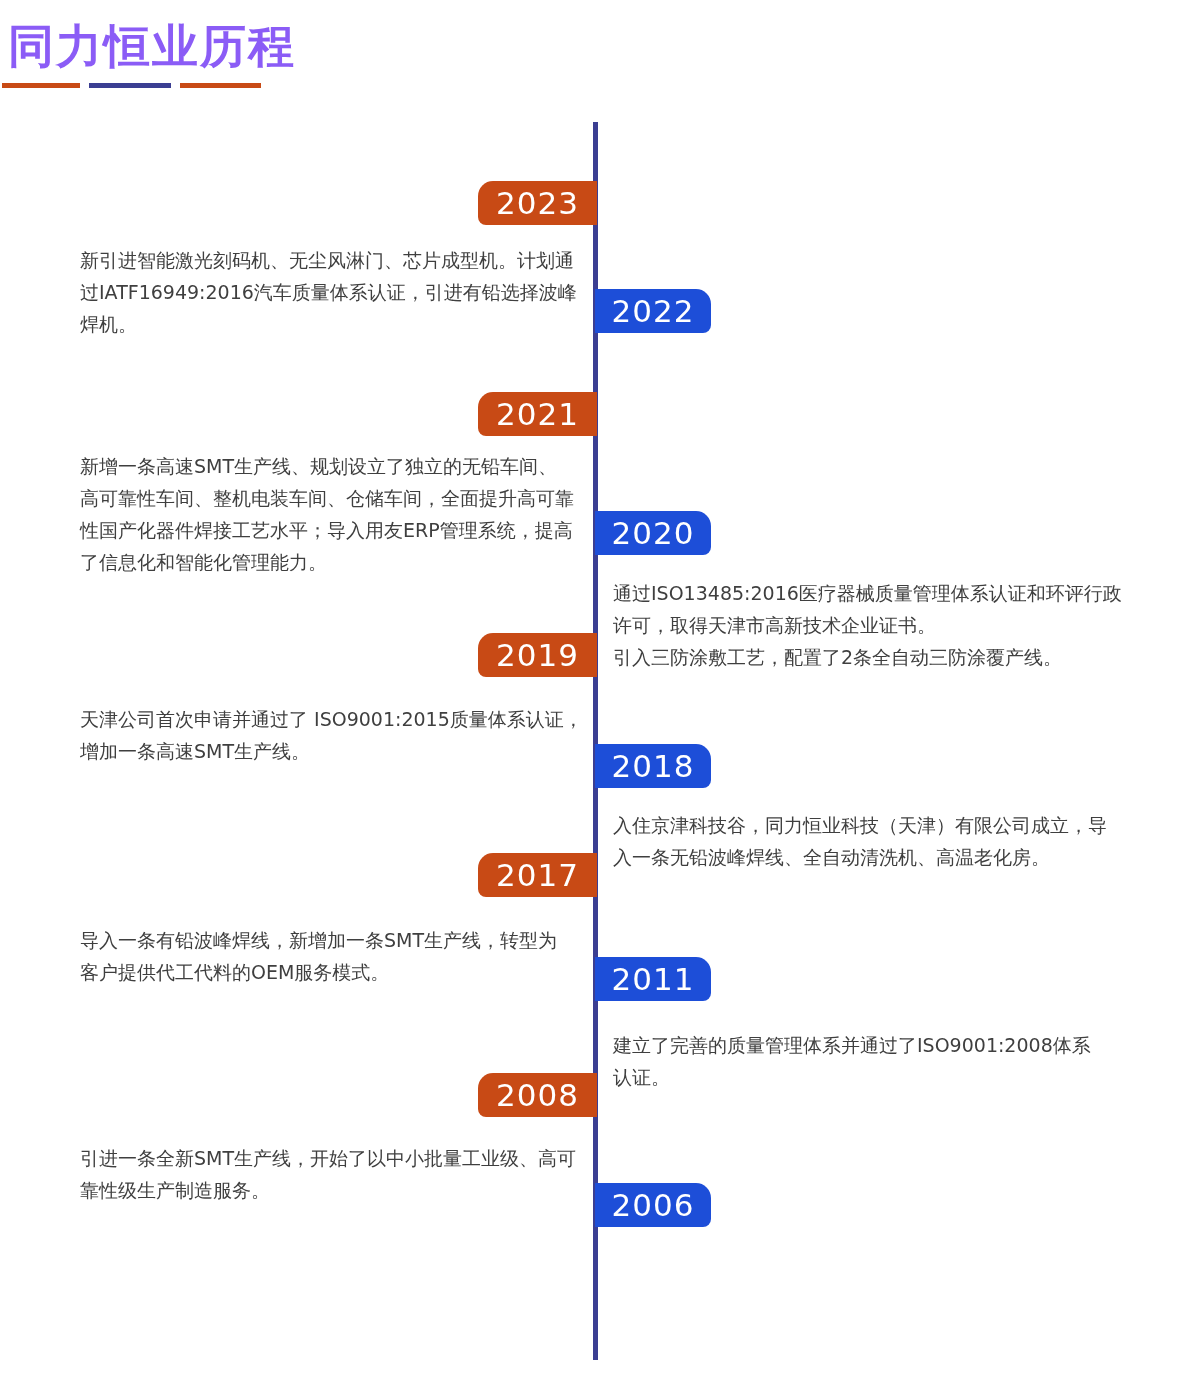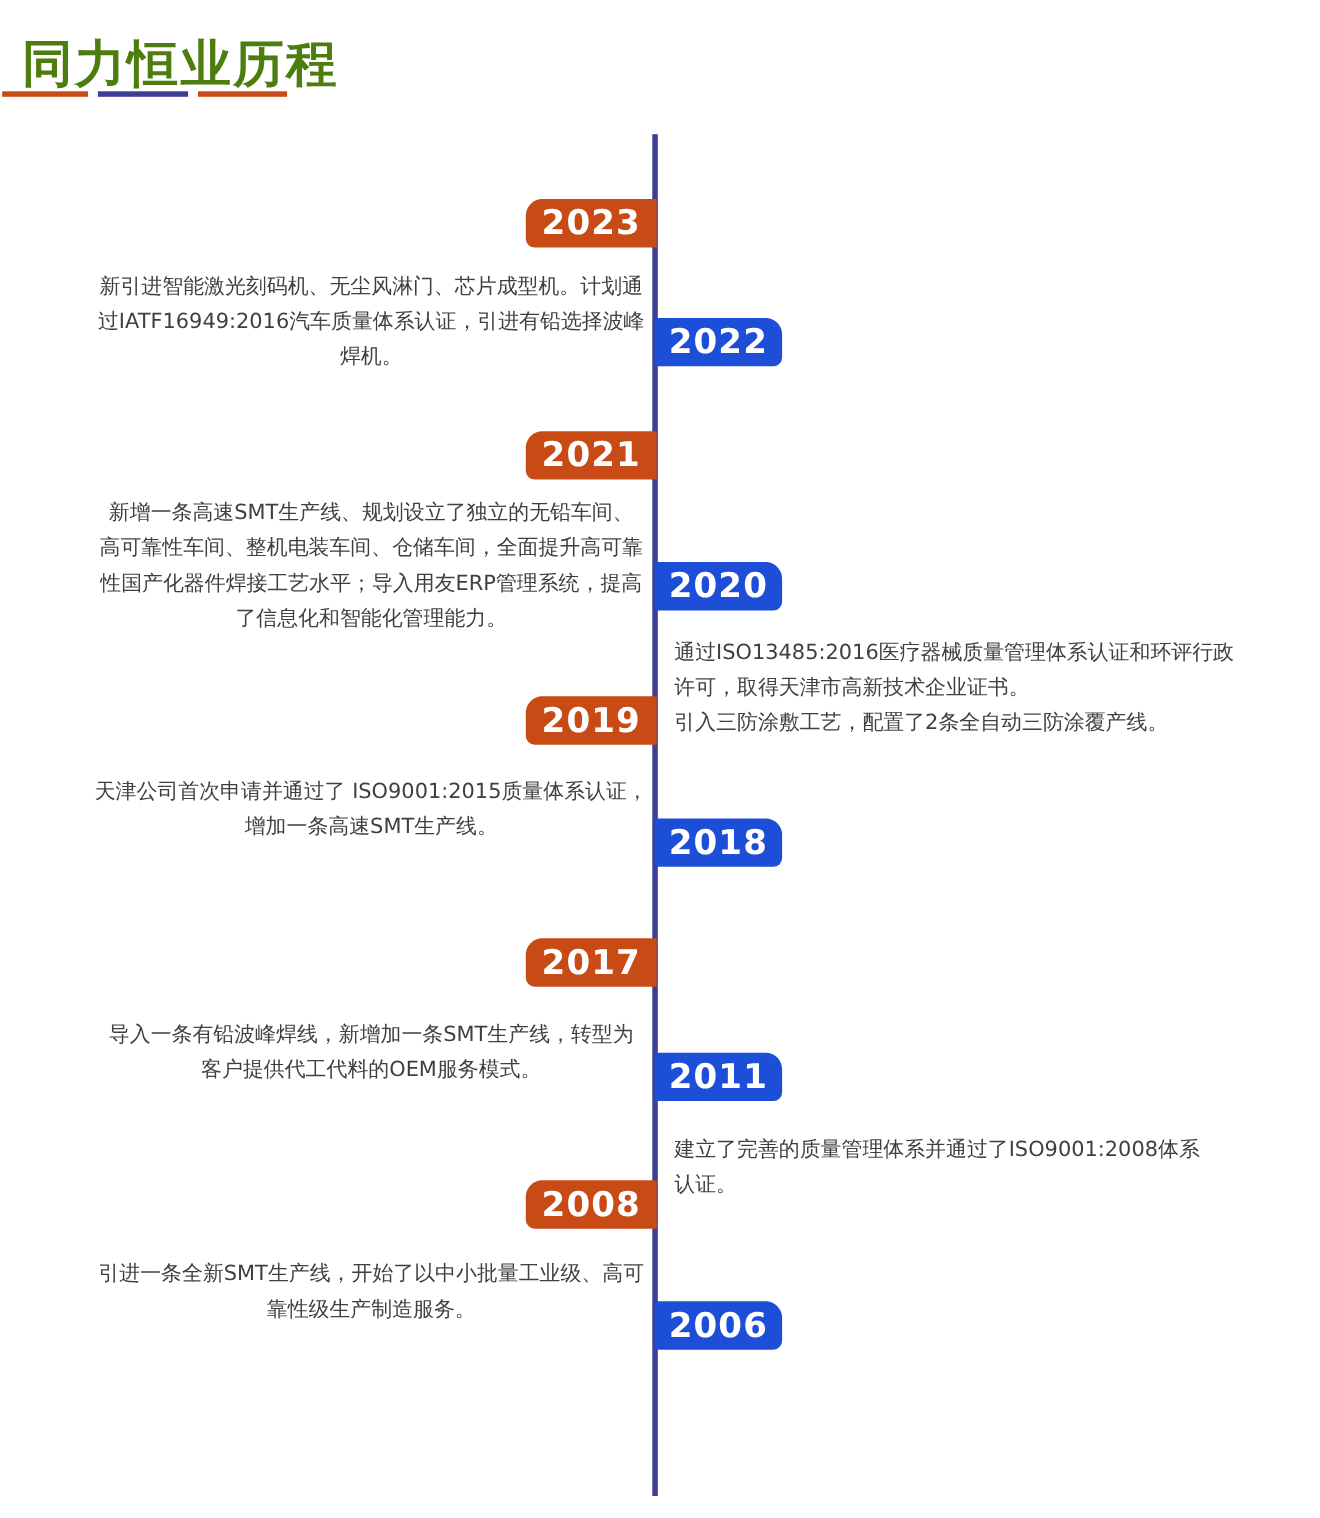--- a/index.html
+++ b/index.html
@@ -4,58 +4,58 @@
 <style>
   html,body{margin:0;padding:0;background:#ffffff;}
   body{
     width:1200px;height:1380px;position:relative;
     font-family:"DejaVu Sans","Liberation Sans",sans-serif;
   }
   .page{position:relative;width:1200px;height:1380px;background:#ffffff;overflow:hidden;}
 
   
   .page-title{
-    position:absolute;left:8px;top:16px;margin:12px;
-    font-size:46px;font-weight:700;color:#4d7c0f;letter-spacing:2px;
+    position:absolute;left:8px;top:16px;margin:0;
+    font-size:46px;font-weight:700;color:#8b5cf6;letter-spacing:2px;
   }
   .title-bar{position:absolute;top:83px;height:5px;}
   .bar-orange{background:#C84A15;}
   .bar-purple{background:#3B3E92;}
   .bar-1{left:2px;width:78px;}
   .bar-2{left:89px;width:82px;}
   .bar-3{left:180px;width:81px;}
 
   
   .axis{
     position:absolute;left:593px;top:122px;width:5px;height:1238px;
     background:#3B3E92;z-index:1;
   }
 
   
   .tag{
     position:absolute;height:44px;z-index:2;
-    color:#ffffff;font-size:31px;font-weight:700;
+    color:#ffffff;font-size:31px;font-weight:400;
     display:flex;align-items:center;justify-content:center;
     letter-spacing:1px;
   }
   .tag.left{
     left:478px;width:119px;background:#C84A15;
     border-radius:15px 0 0 8px;
   }
   .tag.right{
     left:595px;width:116px;background:#1d4ed8;
     border-radius:0 15px 8px 0;
   }
 
   
   .txt{
     position:absolute;font-size:19px;line-height:32px;color:#3F3F3F;
     white-space:pre-line;z-index:1;
   }
-  .txt.left{left:80px;width:515px;text-align:center;}
+  .txt.left{left:80px;width:515px;}
   .txt.right{left:613px;width:545px;}
 </style>
 </head>
 <body>
 
 <div class="page">
 
   <h1 class="page-title">同力恒业历程</h1>
   <span class="title-bar bar-orange bar-1"></span>
   <span class="title-bar bar-purple bar-2"></span>
@@ -79,20 +79,22 @@
   <div class="tag right" style="top:511px">2020</div>
   <div class="txt right" style="top:577px">通过ISO13485:2016医疗器械质量管理体系认证和环评行政
 许可，取得天津市高新技术企业证书。
 引入三防涂敷工艺，配置了2条全自动三防涂覆产线。</div>
 
   <div class="tag left" style="top:633px">2019</div>
   <div class="txt left" style="top:703px">天津公司首次申请并通过了 ISO9001:2015质量体系认证，
 增加一条高速SMT生产线。</div>
 
   <div class="tag right" style="top:744px">2018</div>
+  <div class="txt right" style="top:809px">入住京津科技谷，同力恒业科技（天津）有限公司成立，导
+入一条无铅波峰焊线、全自动清洗机、高温老化房。</div>
 
   <div class="tag left" style="top:853px">2017</div>
   <div class="txt left" style="top:924px">导入一条有铅波峰焊线，新增加一条SMT生产线，转型为
 客户提供代工代料的OEM服务模式。</div>
 
   <div class="tag right" style="top:957px">2011</div>
   <div class="txt right" style="top:1029px">建立了完善的质量管理体系并通过了ISO9001:2008体系
 认证。</div>
 
   <div class="tag left" style="top:1073px">2008</div>

